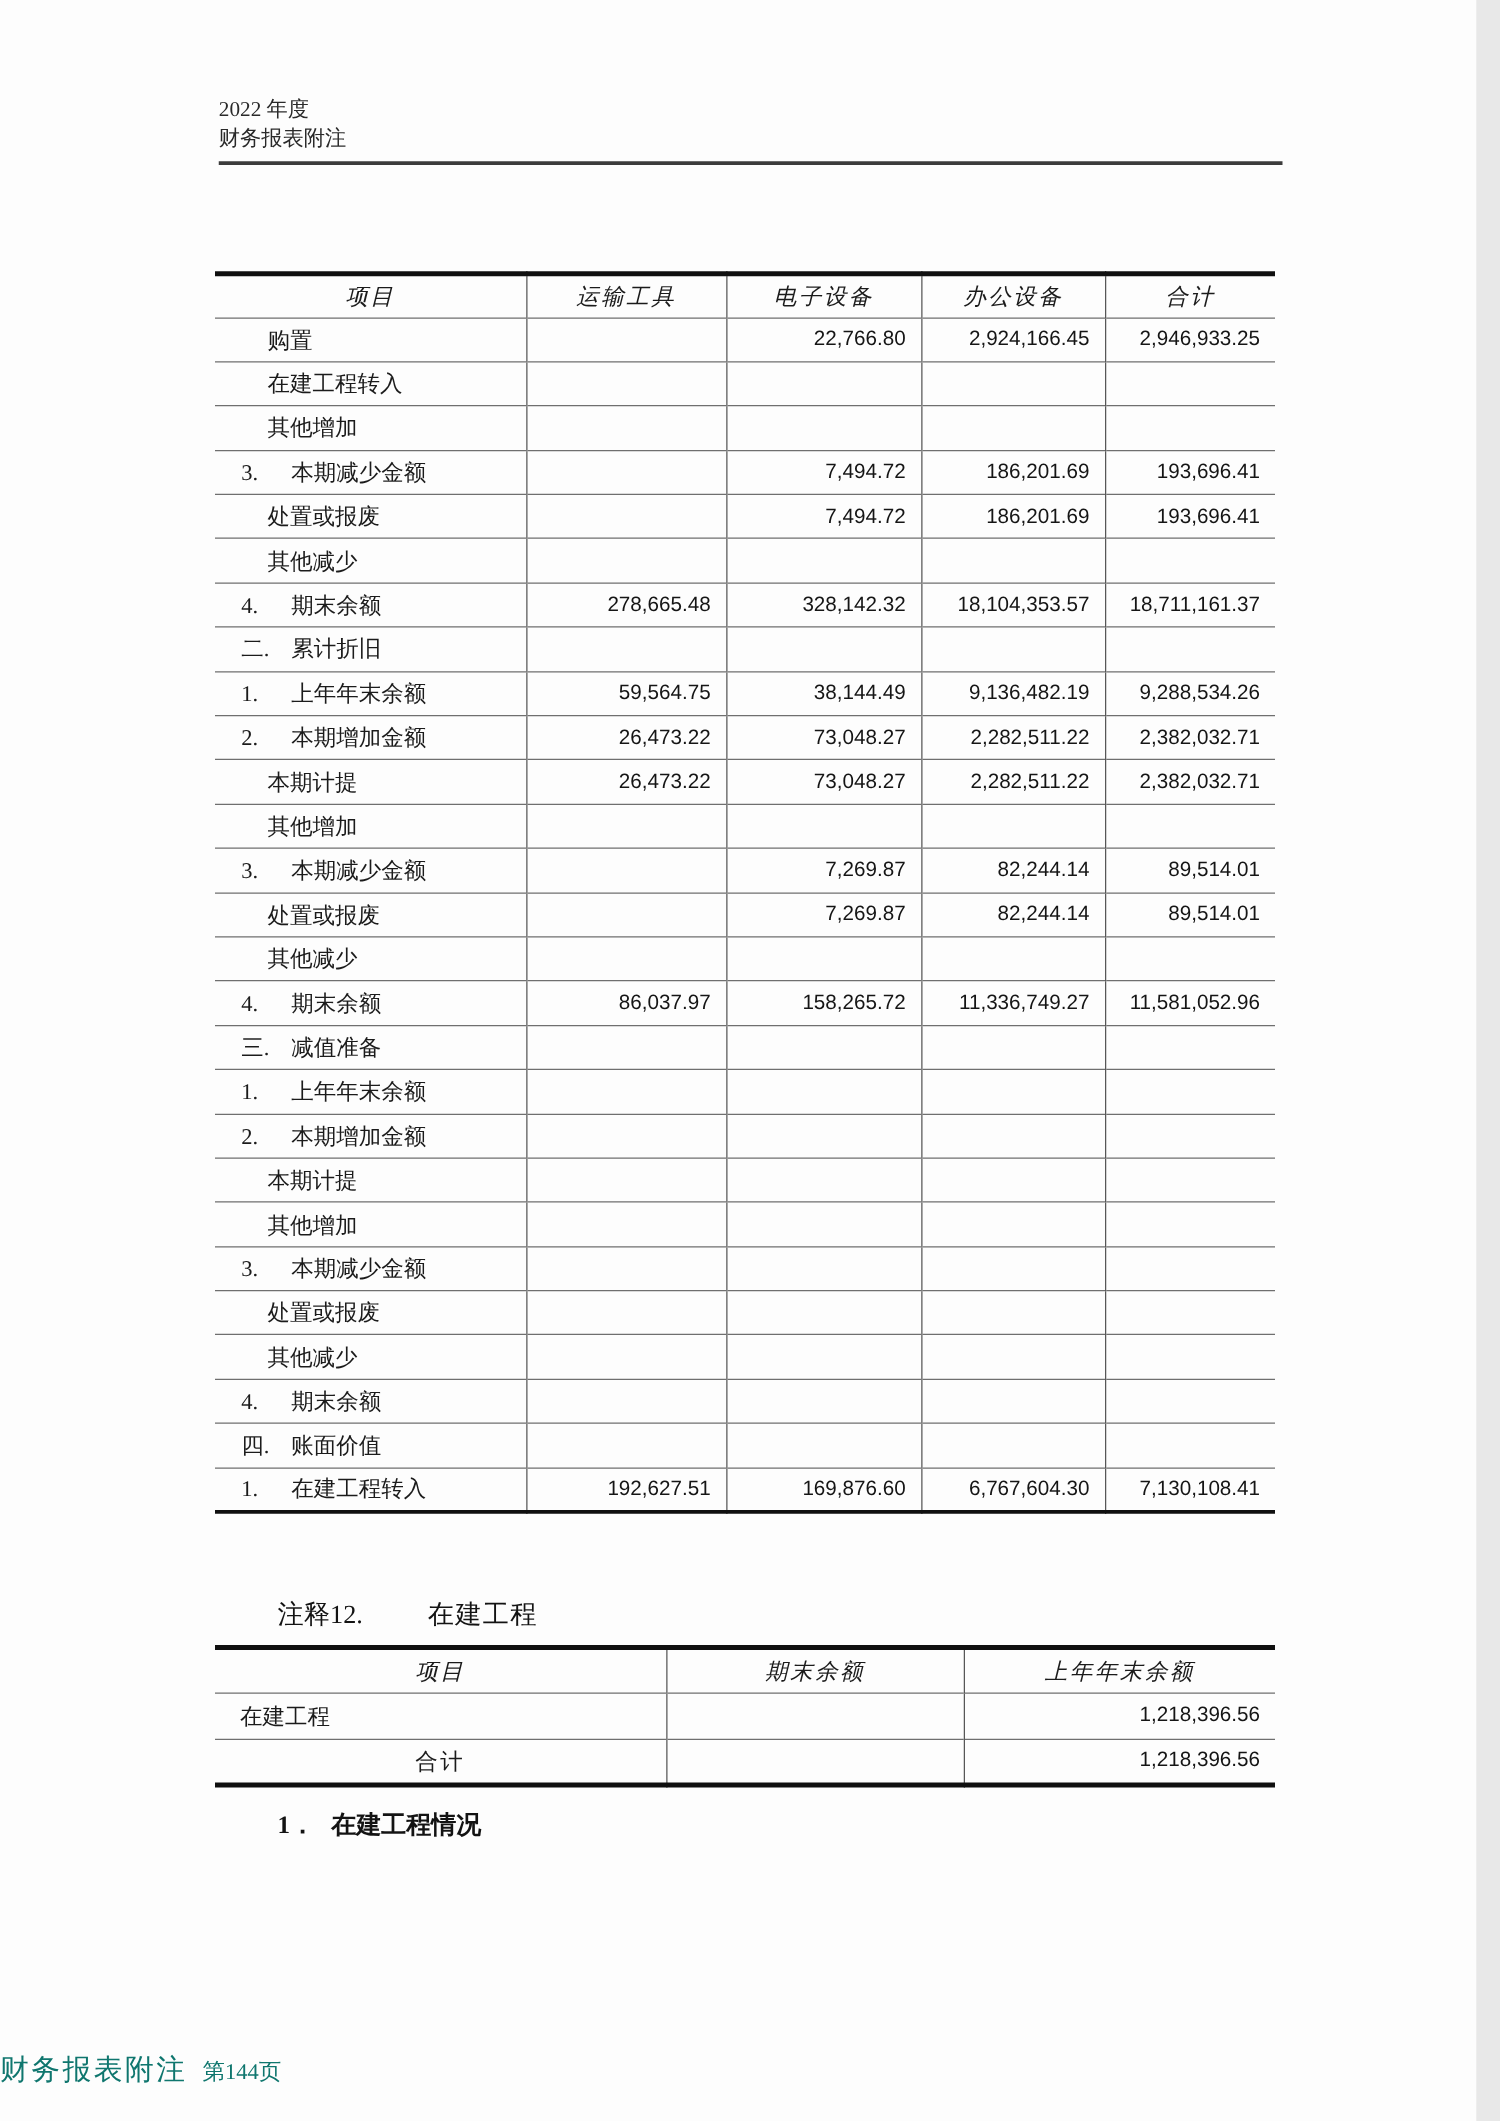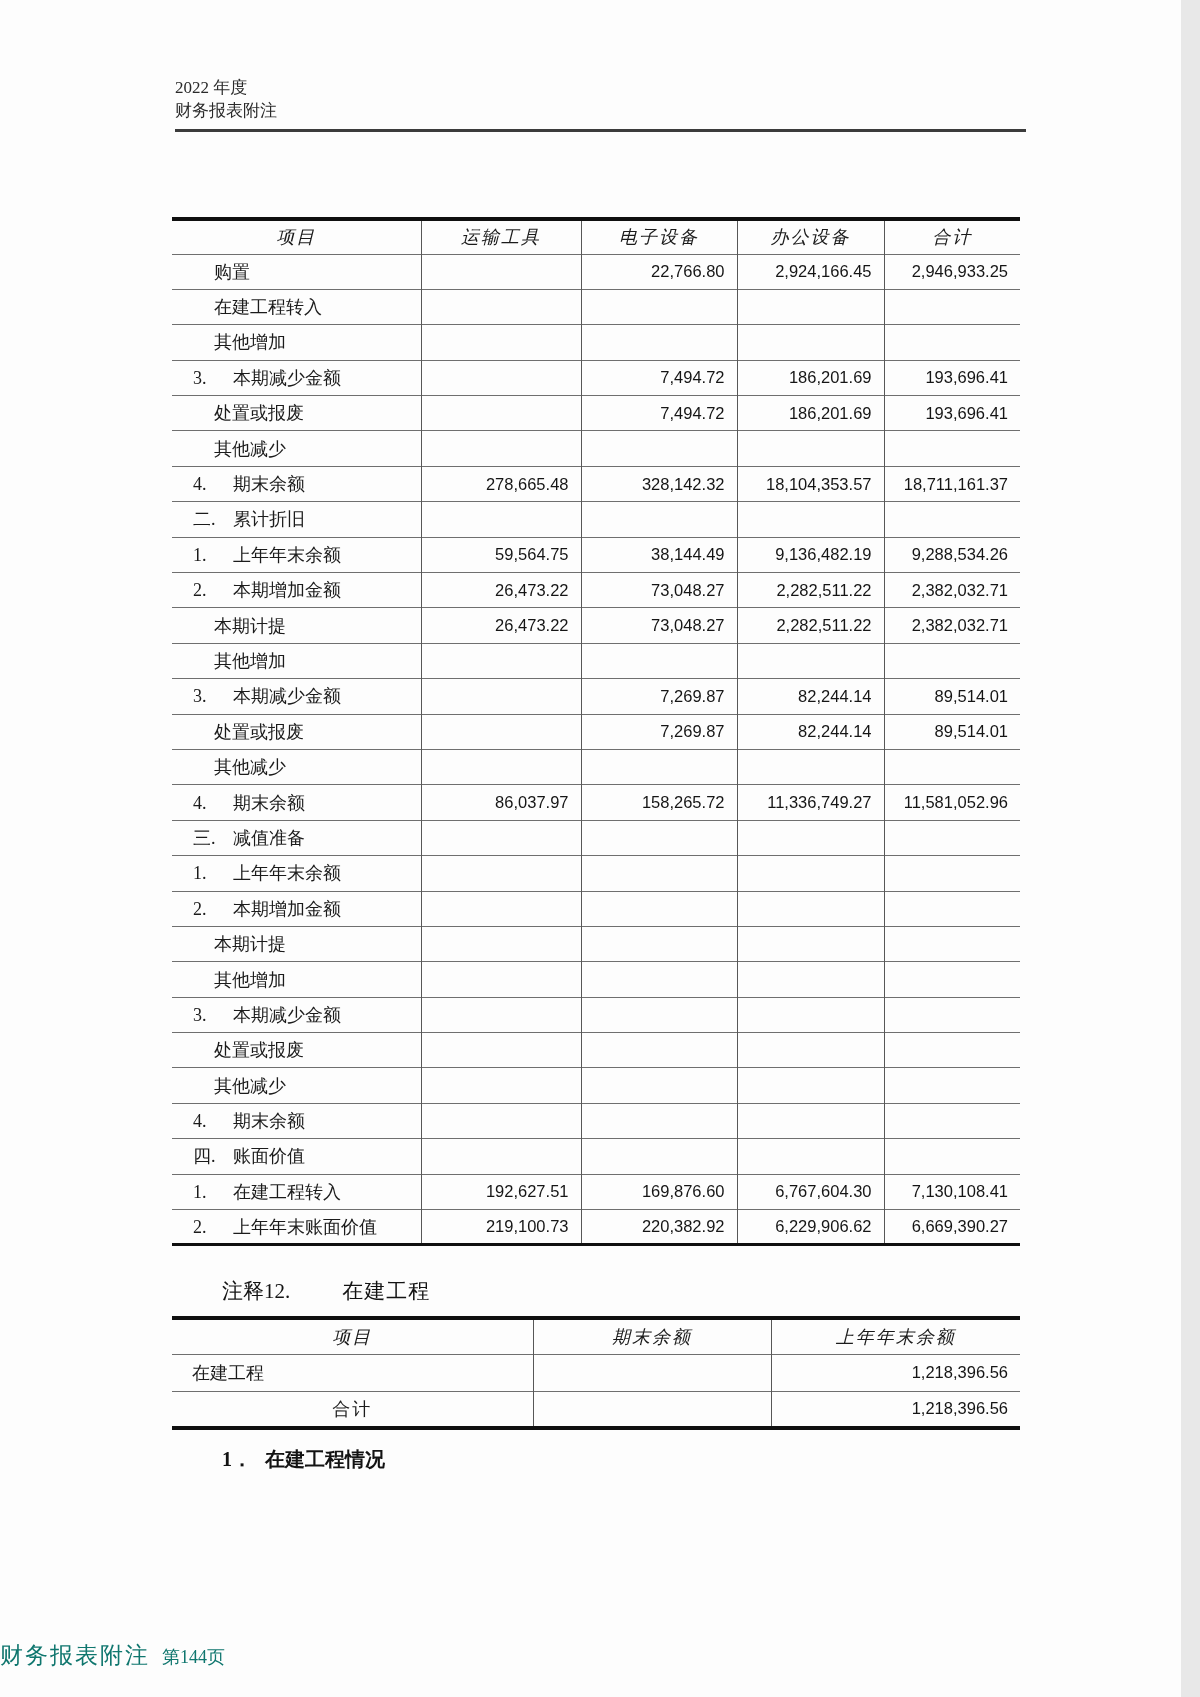--- a/index.html
+++ b/index.html
@@ -261,27 +261,20 @@
           <td class="val"></td>
           <td class="val"></td>
         </tr>
         <tr>
           <td class="lbl-cell"><span class="rn">1.</span><span>在建工程转入</span></td>
           <td class="val">192,627.51</td>
           <td class="val">169,876.60</td>
           <td class="val">6,767,604.30</td>
           <td class="val">7,130,108.41</td>
         </tr>
-        <tr>
-          <td class="lbl-cell"><span class="rn">2.</span><span>上年年末账面价值</span></td>
-          <td class="val">219,100.73</td>
-          <td class="val">220,382.92</td>
-          <td class="val">6,229,906.62</td>
-          <td class="val">6,669,390.27</td>
-        </tr>
       </tbody>
   </table>
 
   <div class="note-heading">
     <span>注释12.</span><span class="note-title">在建工程</span>
   </div>
 
   <table id="tbl-cip">
     <colgroup>
       <col style="width:361px">

